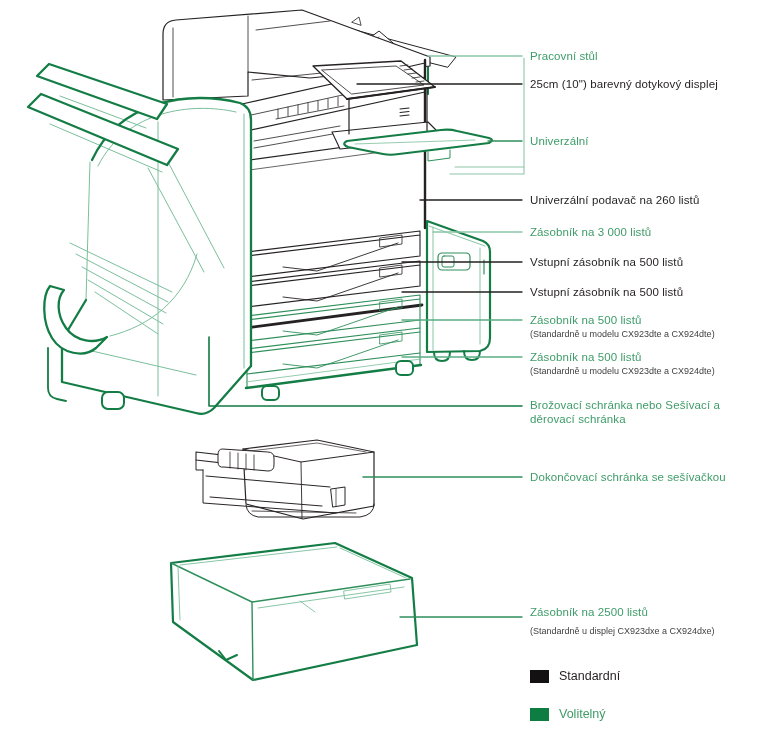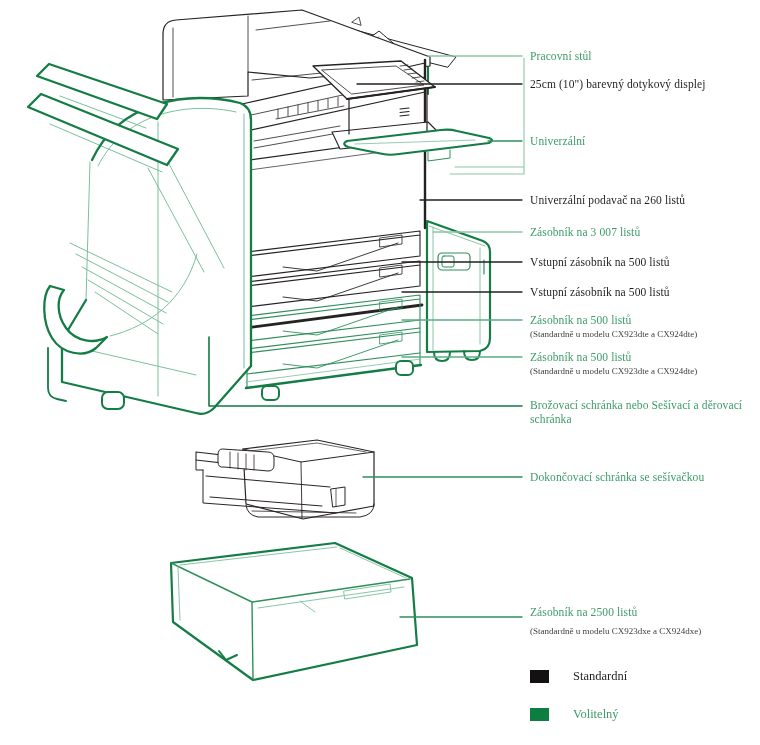--- a/index.html
+++ b/index.html
@@ -1,24 +1,24 @@
 <!DOCTYPE html>
 <html><head>
 <meta charset="utf-8">
 <style>
   html,body{margin:0;padding:0;background:#ffffff;}
   #canvas{position:relative;width:760px;height:745px;background:#ffffff;overflow:hidden;
-          font-family:Liberation Serif, serif;}
+          font-family:Liberation Sans, sans-serif;}
   #art{position:absolute;left:0;top:0;}
   .label{position:absolute;left:530px;font-size:11.5px;line-height:13px;letter-spacing:.1px;white-space:nowrap;}
   .label.wrap{white-space:normal;width:218px;line-height:14px;}
   .green{color:#3e9c68;}
   .black{color:#231f20;}
   .sub{position:absolute;left:530px;font-size:9px;line-height:10px;color:#414042;white-space:nowrap;}
-  .legend-row{position:absolute;left:530px;display:flex;align-items:center;gap:24px;height:14px;}
+  .legend-row{position:absolute;left:530px;display:flex;align-items:center;gap:10px;height:14px;}
   .swatch{width:19px;height:13px;display:inline-block;}
   .legend-text{font-size:12.5px;line-height:14px;}
 </style>
 </head>
 <body>
 
 <div id="canvas">
 
   <svg id="art" width="760" height="745" viewBox="0 0 760 745" fill="none" stroke-linecap="round" stroke-linejoin="round">
 
@@ -174,36 +174,36 @@
       <path d="M209,337 L209,406 L522,406" stroke="#117a43" stroke-width="1.6"></path>
       <path d="M363,477 L522,477" stroke="#2f8f5b" stroke-width="1.5"></path>
       <path d="M400,617 L522,617" stroke="#2f8f5b" stroke-width="1.3"></path>
     </g>
   </svg>
 
   <div class="label green" style="top:50px">Pracovní stůl</div>
   <div class="label black" style="top:78px">25cm (10") barevný dotykový displej</div>
   <div class="label green" style="top:135px">Univerzální</div>
   <div class="label black" style="top:194px">Univerzální podavač na 260 listů</div>
-  <div class="label green" style="top:226px">Zásobník na 3 007 listů</div>
+  <div class="label green" style="top:226px">Zásobník na 3 000 listů</div>
   <div class="label black" style="top:256px">Vstupní zásobník na 500 listů</div>
   <div class="label black" style="top:286px">Vstupní zásobník na 500 listů</div>
 
   <div class="label green" style="top:314px">Zásobník na 500 listů</div>
   <div class="sub" style="top:329px">(Standardně u modelu CX923dte a CX924dte)</div>
 
   <div class="label green" style="top:351px">Zásobník na 500 listů</div>
   <div class="sub" style="top:366px">(Standardně u modelu CX923dte a CX924dte)</div>
 
   <div class="label green wrap" style="top:398px">Brožovací schránka nebo Sešívací a děrovací schránka</div>
 
   <div class="label green" style="top:471px">Dokončovací schránka se sešívačkou</div>
 
   <div class="label green" style="top:606px">Zásobník na 2500 listů</div>
-  <div class="sub" style="top:626px">(Standardně u modelu CX923dxe a CX924dxe)</div>
+  <div class="sub" style="top:626px">(Standardně u displej CX923dxe a CX924dxe)</div>
 
   <div class="legend-row" style="top:669px">
     <span class="swatch" style="background: rgb(19, 17, 18);"></span>
     <span class="legend-text black">Standardní</span>
   </div>
   <div class="legend-row" style="top:707px">
     <span class="swatch" style="background: rgb(14, 125, 66);"></span>
     <span class="legend-text green">Volitelný</span>
   </div>
 

